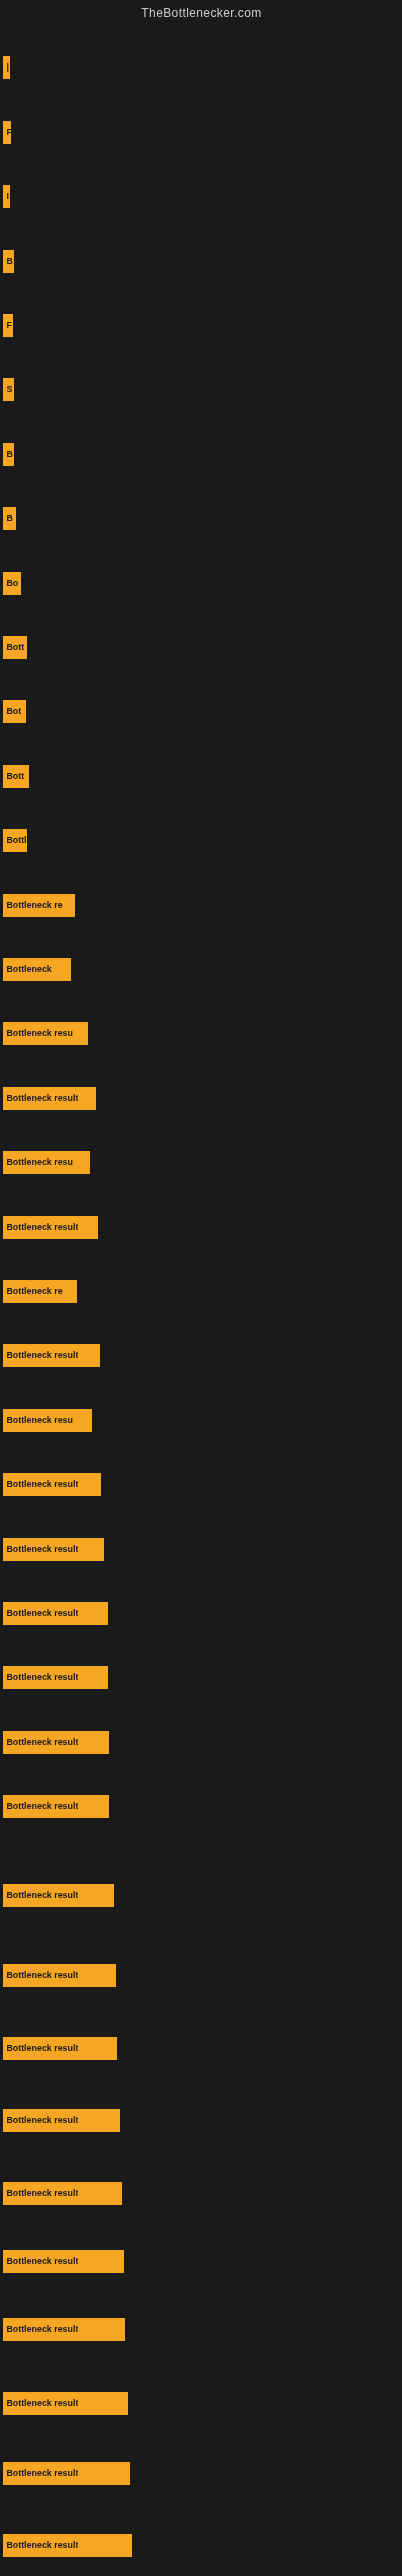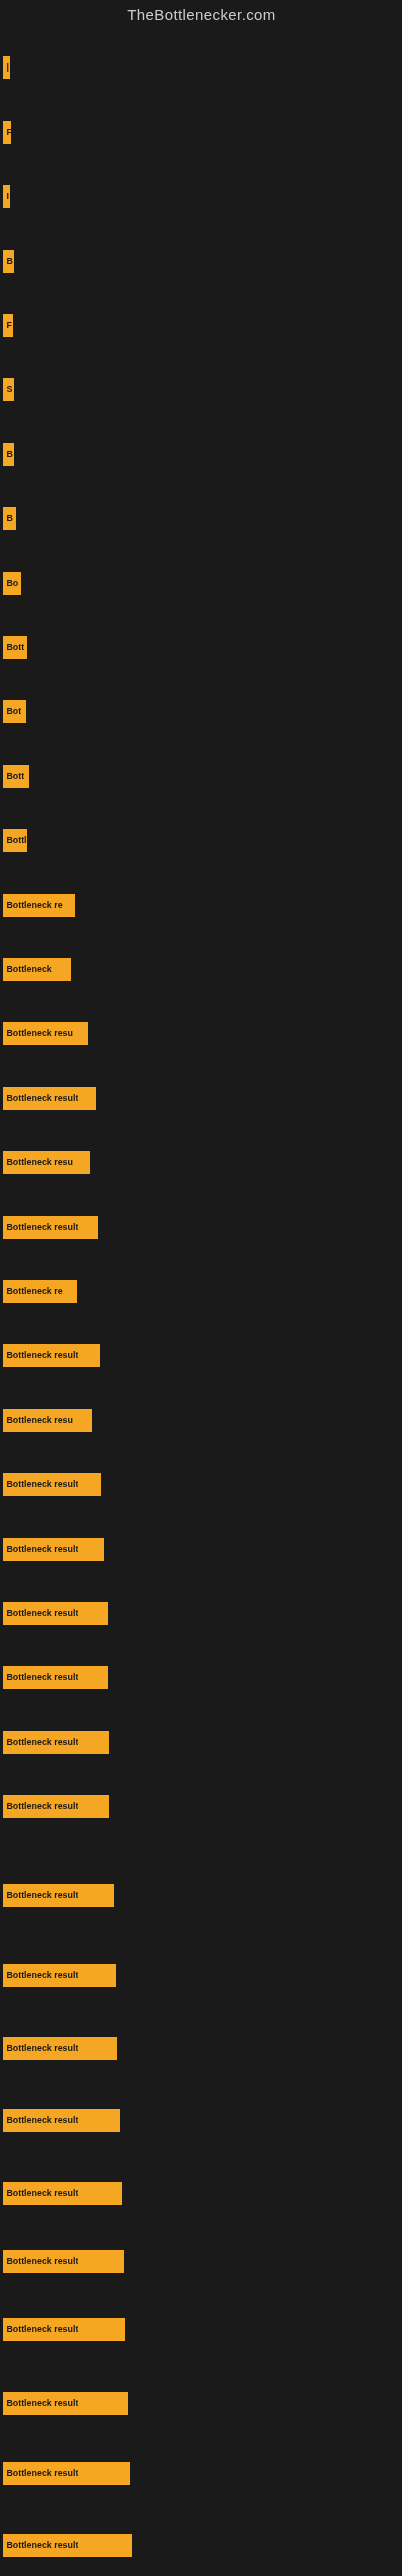--- a/index.html
+++ b/index.html
@@ -10,21 +10,21 @@
     body {
       width: 403px;
       min-height: 2576px;
       background-color: #1a1a1a;
       font-family: Arial, sans-serif;
       position: relative;
     }
     .site-title {
       text-align: center;
       color: #cccccc;
-      font-size: 15px;
+      font-size: 12px;
       padding: 6.4px 0 3.2px 0;
       letter-spacing: 0.4px;
     }
     .chart-area {
       position: relative;
       width: 403px;
       height: 2576px;
     }
     .bar-item {
       position: absolute;

